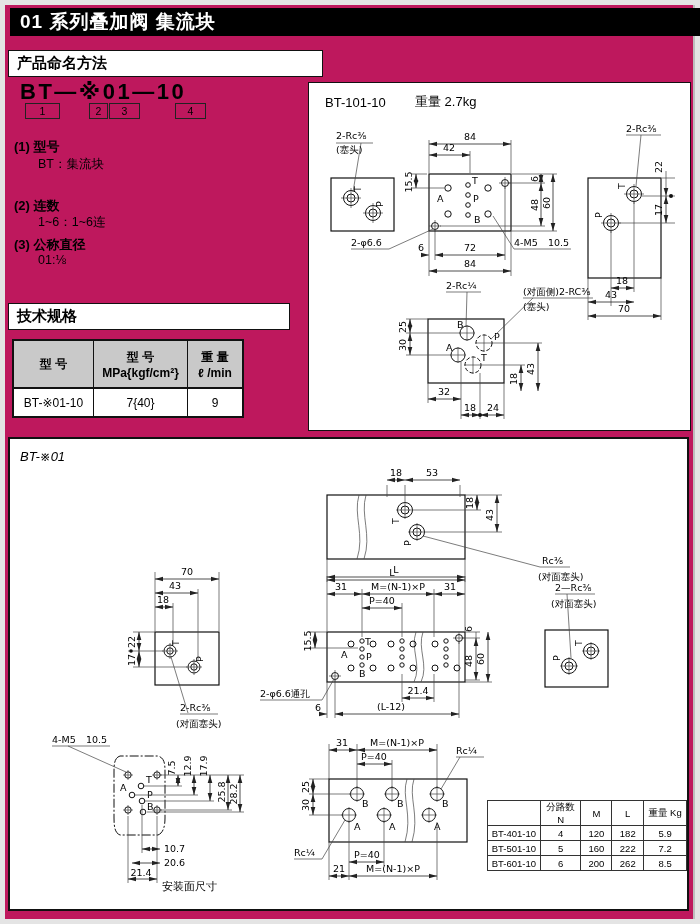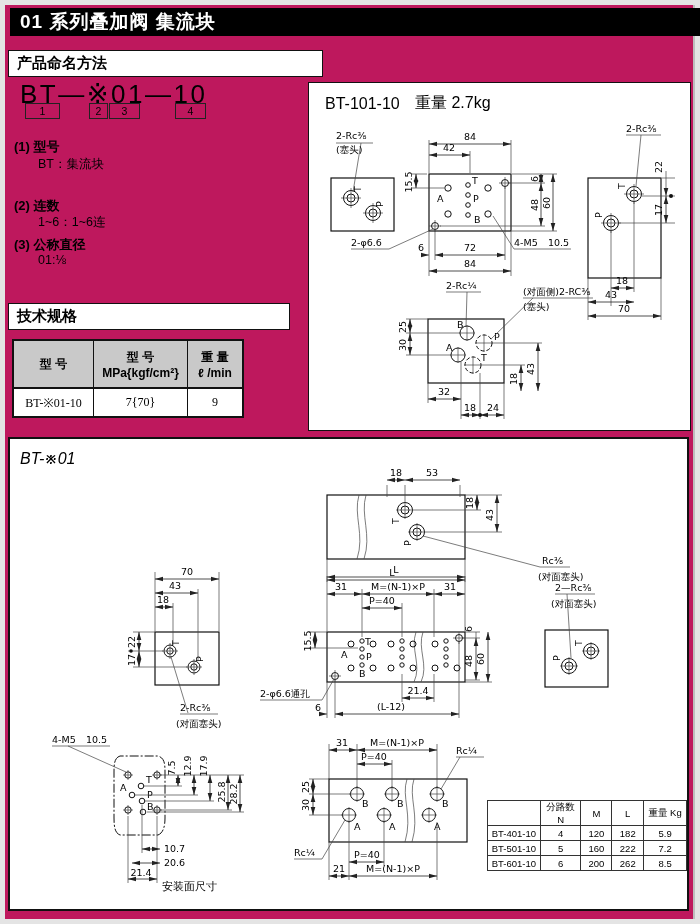--- a/index.html
+++ b/index.html
@@ -3,32 +3,32 @@
 <meta charset="utf-8">
 <style>
   html,body{margin:0;padding:0;background:#cfcfcf;}
   .page{position:relative;width:700px;height:924px;background:#be185d;
         font-family:"Liberation Sans","DejaVu Sans",sans-serif;color:#000;
         box-shadow:inset 0 0 0 5px #e4e4e4, inset -7px 0 0 #bdbdbd;overflow:hidden;}
   .abs{position:absolute;}
   .header-bar{left:10px;top:8px;width:690px;height:28px;background:#000;color:#fff;
         font-size:19px;font-weight:bold;line-height:28px;padding-left:10px;box-sizing:border-box;letter-spacing:1px;}
   .box-title{border:1.5px solid #111;font-size:15px;font-weight:bold;line-height:24px;padding-left:8px;background:#fff;box-sizing:border-box;}
-  .model-code{font-size:26px;font-weight:normal;letter-spacing:2.5px;}
+  .model-code{font-size:22px;font-weight:bold;letter-spacing:2.5px;}
   .code-box{border:1.5px solid #222;height:14px;font-size:10.5px;text-align:center;line-height:14px;box-sizing:content-box;}
   .item-label{font-size:13px;font-weight:bold;}
   .item-desc{font-size:12.5px;}
   .drawbox{border:1.5px solid #111;background:#fff;box-sizing:border-box;}
   .bigbox{border:2px solid #111;background:#fff;box-sizing:border-box;}
-  .small-cap{font-size:16px;}
+  .small-cap{font-size:13px;}
   table{border-collapse:collapse;background:#fff;}
   .spec-table{border:2px solid #111;}
   .spec-table th,.spec-table td{border:1px solid #111;font-size:12px;text-align:center;}
   .spec-table th{background:#c9c9c9;height:44px;font-weight:bold;border-bottom:2px solid #111;}
-  .spec-table td{height:25px;font-family:Liberation Serif, serif;}
+  .spec-table td{height:25px;}
   .spec-table .c0{width:77px}.spec-table .c1{width:91px}.spec-table .c2{width:52px}
   .k-table{border:1.5px solid #222;}
   .k-table th,.k-table td{border:1px solid #333;font-size:9.5px;font-weight:normal;text-align:center;height:14px;padding:0 2px;}
   .k-table th{height:16px;}
   .k-table .kc0{width:48px}.k-table .kc1{width:36px}.k-table .kc2{width:26px}.k-table .kc3{width:27px}.k-table .kc4{width:38px}
   svg text{font:9.5px "DejaVu Sans",sans-serif;fill:#000;}
   svg .mid{text-anchor:middle;}
   .ln{stroke:#111;stroke-width:1.2;fill:none;}
   .ln2{stroke:#111;stroke-width:1;fill:none;}
   .thin{stroke:#444;stroke-width:0.7;fill:none;}
@@ -75,21 +75,21 @@
           </th>
         <th class="c2">
             <div>重 量</div>
             <div>ℓ /min</div>
           </th>
       </tr>
     </thead>
     <tbody>
       <tr>
         <td>BT-※01-10</td>
-        <td>7{70}</td>
+        <td>7{40}</td>
         <td>9</td>
       </tr>
     </tbody>
   </table>
 
 
   <div class="abs drawbox" style="left:308px;top:82px;width:383px;height:349px;">
     <div class="abs small-cap" style="left:16px;top:12px;">BT-101-10</div>
     <div class="abs small-cap" style="left:106px;top:10px;">重量 2.7kg</div>
 

